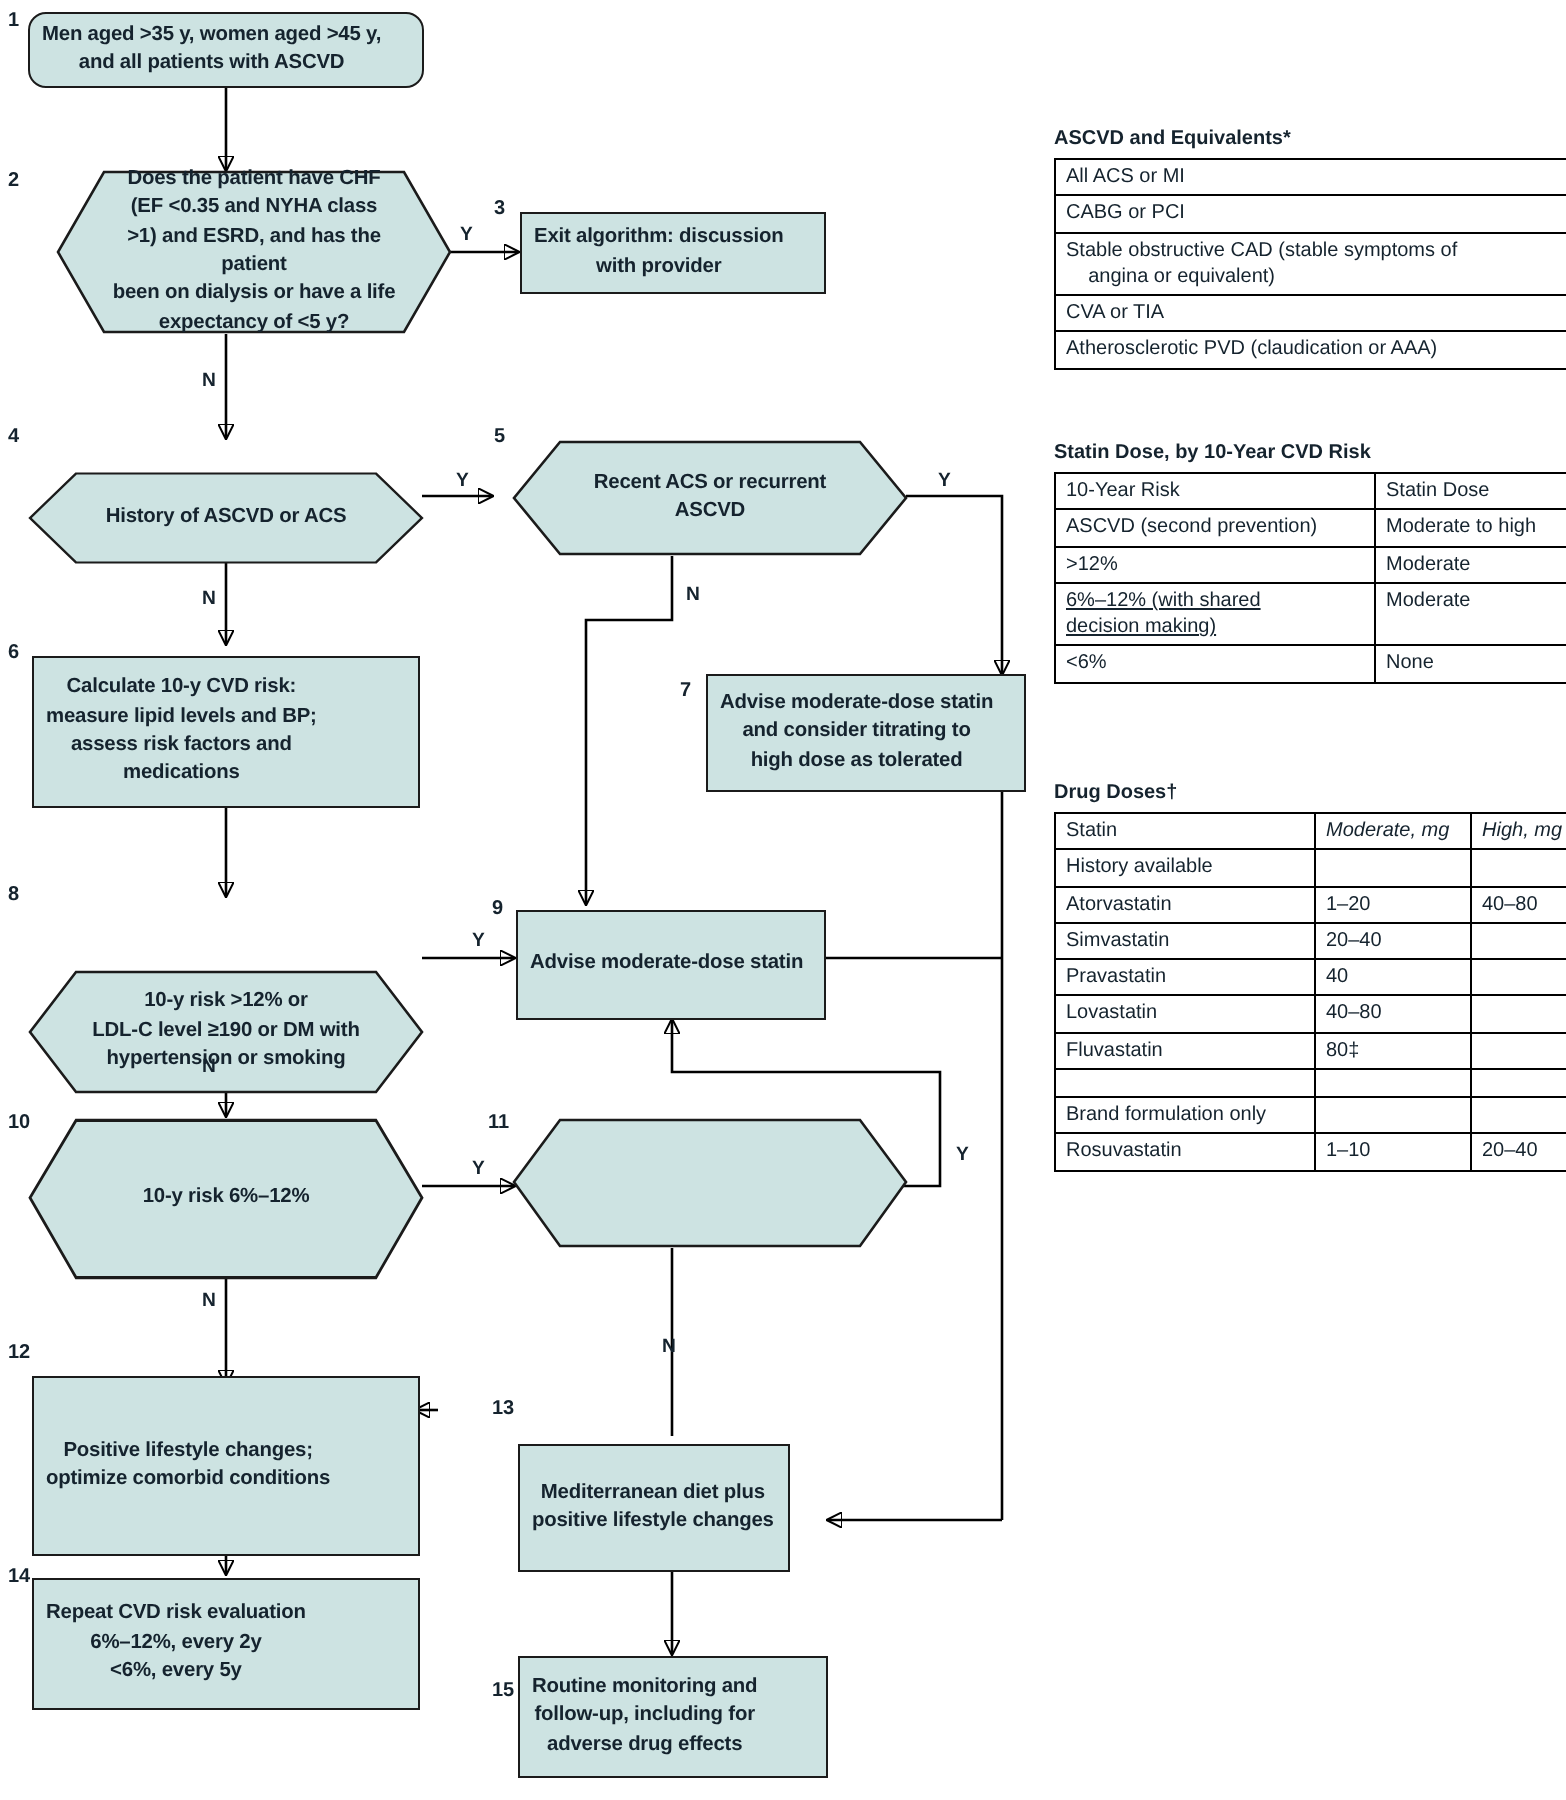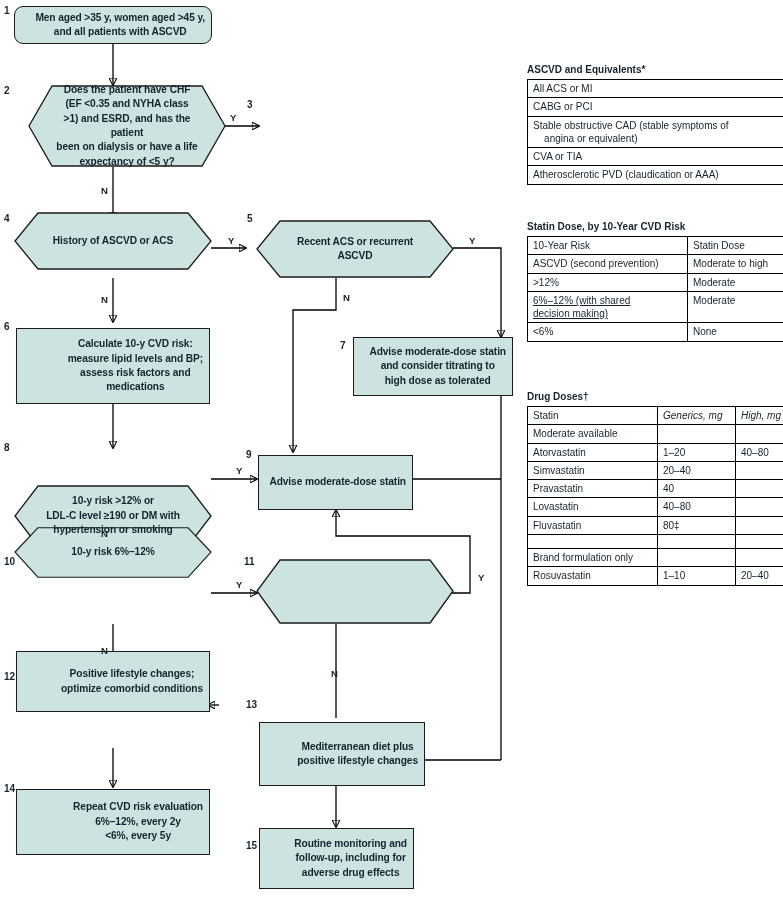--- a/index.html
+++ b/index.html
@@ -36,21 +36,21 @@
     fill: none;
   }
   
   .node {
     position: absolute;
     box-sizing: border-box;
     background: #cde3e2;
     border: 1.3px solid #1b1b1b;
     display: flex;
     align-items: center;
-    justify-content: flex-end;
+    justify-content: flex-start;
     text-align: center;
     font-size: 10.2px;
     font-weight: bold;
     line-height: 1.42;
     letter-spacing: -0.1px;
     padding: 2px 6px;
   }
   .node.rounded { border-radius: 9px; }
   .node.hex {
     background: transparent;
@@ -182,23 +182,26 @@
 
   <div class="step-num" style="left:4px; top:86px;">2</div>
   <div class="node hex" style="left:28px; top:85px; width:198px; height:82px;">
     <svg class="hex-shape" viewBox="0 0 198 82" preserveAspectRatio="none">
       <polygon points="24,1 174,1 197,41 174,81 24,81 1,41"></polygon>
     </svg>
     <span class="hex-label">Does the patient have CHF<br>(EF &lt;0.35 and NYHA class<br>&gt;1) and ESRD, and has the patient<br>been on dialysis or have a life<br>expectancy of &lt;5 y?</span>
   </div>
 
   <div class="step-num" style="left:247px; top:100px;">3</div>
+  <div class="node" style="left:260px; top:106px; width:153px; height:41px;">
+    <span>Exit algorithm: discussion<br>with provider</span>
+  </div>
 
   <div class="step-num" style="left:4px; top:214px;">4</div>
-  <div class="node hex" style="left:14px; top:212px; width:198px; height:58px;">
+  <div class="node hex" style="left:14px; top:236px; width:198px; height:46px;">
     <svg class="hex-shape" viewBox="0 0 198 58" preserveAspectRatio="none">
       <polygon points="24,1 174,1 197,29 174,57 24,57 1,29"></polygon>
     </svg>
     <span class="hex-label">History of ASCVD or ACS</span>
   </div>
 
   <div class="step-num" style="left:247px; top:214px;">5</div>
   <div class="node hex" style="left:256px; top:220px; width:198px; height:58px;">
     <svg class="hex-shape" viewBox="0 0 198 58" preserveAspectRatio="none">
       <polygon points="24,1 174,1 197,29 174,57 24,57 1,29"></polygon>
@@ -223,41 +226,41 @@
     </svg>
     <span class="hex-label">10-y risk &gt;12% or<br>LDL-C level ≥190 or DM with<br>hypertension or smoking</span>
   </div>
 
   <div class="step-num" style="left:246px; top:450px;">9</div>
   <div class="node" style="left:258px; top:455px; width:155px; height:55px;">
     <span>Advise moderate-dose statin</span>
   </div>
 
   <div class="step-num" style="left:4px; top:557px;">10</div>
-  <div class="node hex" style="left:14px; top:527px; width:198px; height:51px;">
+  <div class="node hex" style="left:14px; top:559px; width:198px; height:81px;">
     <svg class="hex-shape" viewBox="0 0 198 65" preserveAspectRatio="none">
       <polygon points="24,1 174,1 197,32 174,64 24,64 1,32"></polygon>
     </svg>
     <span class="hex-label">10-y risk 6%–12%</span>
   </div>
 
   <div class="step-num" style="left:244px; top:557px;">11</div>
   <div class="node hex" style="left:256px; top:559px; width:198px; height:65px;">
     <svg class="hex-shape" viewBox="0 0 198 65" preserveAspectRatio="none">
       <polygon points="24,1 174,1 197,32 174,64 24,64 1,32"></polygon>
     </svg>
   </div>
 
   <div class="step-num" style="left:4px; top:672px;">12</div>
-  <div class="node" style="left:16px; top:651px; width:194px; height:61px;">
+  <div class="node" style="left:16px; top:688px; width:194px; height:90px;">
     <span>Positive lifestyle changes;<br>optimize comorbid conditions</span>
   </div>
 
   <div class="step-num" style="left:246px; top:700px;">13</div>
-  <div class="node" style="left:259px; top:722px; width:166px; height:64px;">
+  <div class="node" style="left:259px; top:722px; width:136px; height:64px;">
     <span>Mediterranean diet plus<br>positive lifestyle changes</span>
   </div>
 
   <div class="step-num" style="left:4px; top:784px;">14</div>
   <div class="node" style="left:16px; top:789px; width:194px; height:66px;">
     <span>Repeat CVD risk evaluation<br>6%–12%, every 2y<br>&lt;6%, every 5y</span>
   </div>
 
   <div class="step-num" style="left:246px; top:841px;">15</div>
   <div class="node" style="left:259px; top:828px; width:155px; height:61px;">
@@ -343,27 +346,27 @@
     <div class="tbl-title">Drug Doses†</div>
     <table class="side" style="width:262px;">
       <colgroup>
           <col style="width:130px;">
           <col style="width:78px;">
           <col style="width:54px;">
         </colgroup>
       <thead>
         <tr>
           <th>Statin</th>
-          <th style="font-style:italic;">Generics, mg</th>
+          <th style="font-style:italic;">Moderate, mg</th>
           <th style="font-style:italic;">High, mg</th>
         </tr>
       </thead>
       <tbody>
         <tr>
-          <td class="ind1" style="font-weight:normal;">Moderate available</td>
+          <td class="ind1" style="font-weight:normal;">History available</td>
           <td></td>
           <td></td>
         </tr>
         <tr>
           <td class="ind2">Atorvastatin</td>
           <td>1–20</td>
           <td>40–80</td>
         </tr>
         <tr>
           <td class="ind2">Simvastatin</td>

